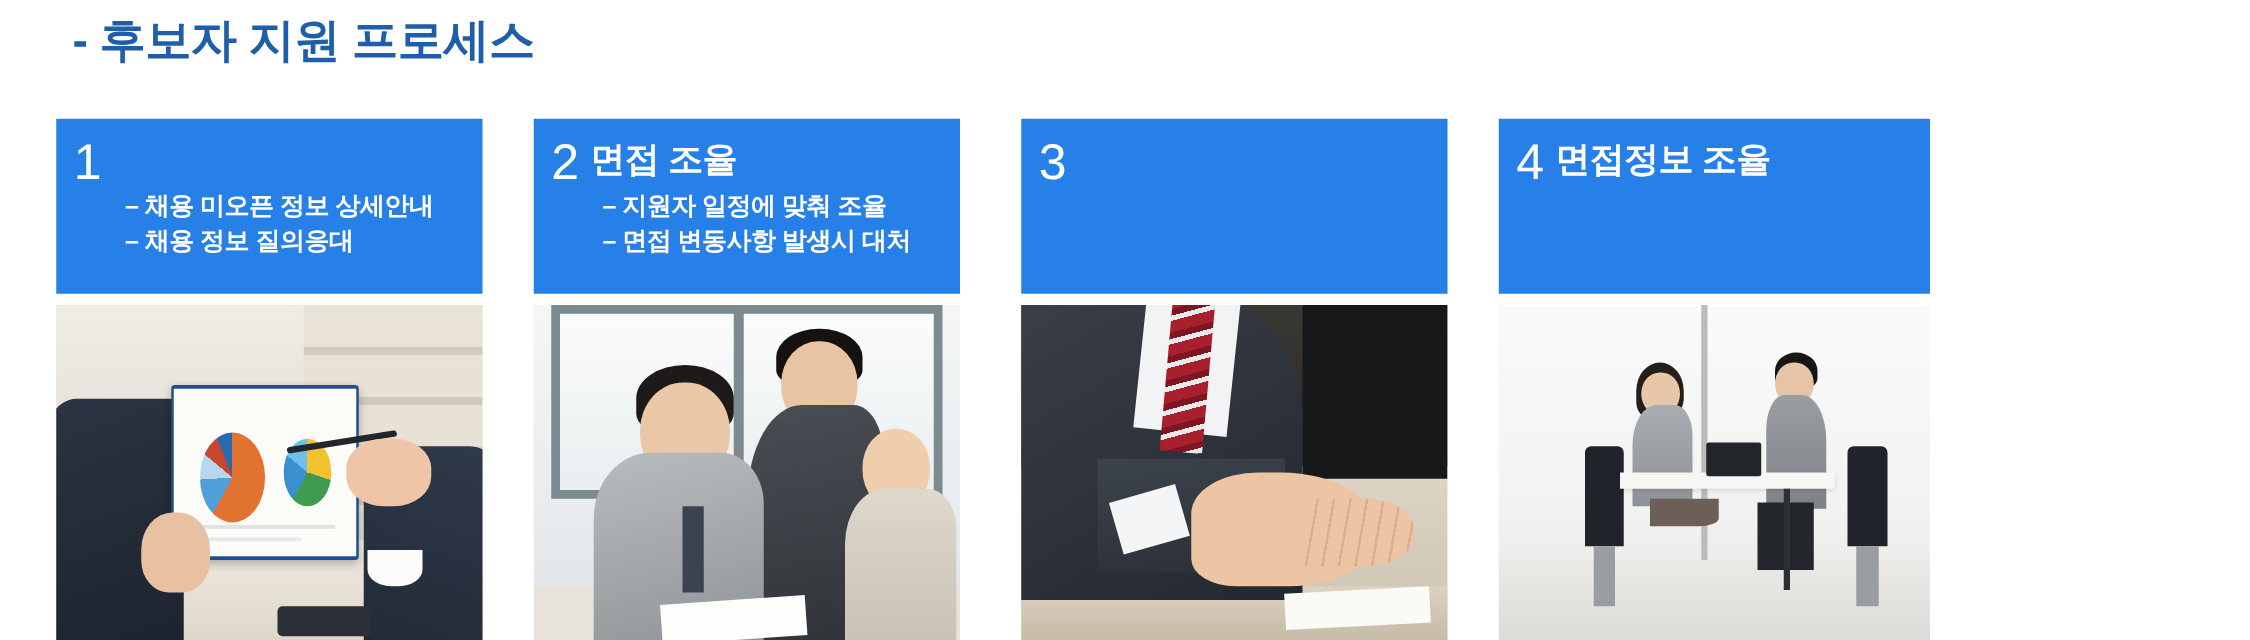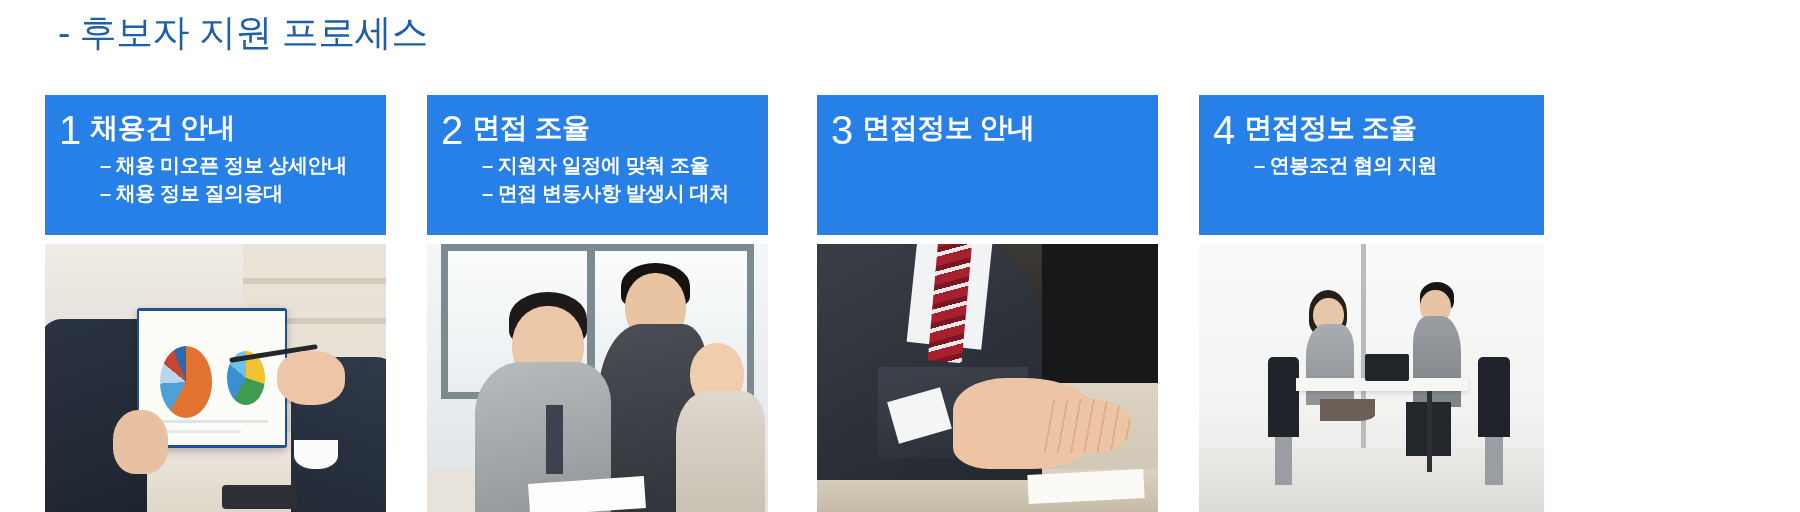--- a/index.html
+++ b/index.html
@@ -14,21 +14,21 @@
     font-family: "Liberation Sans", "DejaVu Sans", sans-serif;
     position: relative;
   }
 
   
   #page-title {
     position: absolute;
     left: 58px;
     top: 8px;
     font-size: 37px;
-    font-weight: normal;
+    font-weight: bold;
     color: #1f5fa9;
     letter-spacing: -0.5px;
     white-space: nowrap;
   }
 
   
   #cards-row {
     position: absolute;
     left: 0;
     top: 95px;
@@ -203,21 +203,20 @@
 <body>
 
 <div id="page-title">- 후보자 지원 프로세스</div>
 
 <div id="cards-row">
 
   <div class="process-card c0">
     <div class="card-header">
       <div class="header-top">
         <span class="step-number">1</span>
-        <span class="card-title">채용건 안내</span>
       </div>
       <ul class="bullet-list">
         <li><span class="bullet-dash">–</span><span>채용 미오픈 정보 상세안내</span></li>
         <li><span class="bullet-dash">–</span><span>채용 정보 질의응대</span></li>
       </ul>
     </div>
     <div class="card-photo">
       <div class="ph-layer p1-bg"></div>
       <div class="ph-layer p1-shelf"></div>
       <div class="ph-layer p1-table"></div>
@@ -266,21 +265,20 @@
       <div class="ph-layer p2-m1body"></div>
       <div class="ph-layer p2-m1tie"></div>
       <div class="ph-layer p2-doc"></div>
     </div>
   </div>
 
   <div class="process-card c2">
     <div class="card-header">
       <div class="header-top">
         <span class="step-number">3</span>
-        <span class="card-title">면접정보 안내</span>
       </div>
     </div>
     <div class="card-photo">
       <div class="ph-layer p3-bg"></div>
       <div class="ph-layer p3-dark"></div>
       <div class="ph-layer p3-desk"></div>
       <div class="ph-layer p3-suit"></div>
       <div class="ph-layer p3-shirt"></div>
       <div class="ph-layer p3-tie"></div>
       <div class="ph-layer p3-arm"></div>
@@ -291,21 +289,20 @@
     </div>
   </div>
 
   <div class="process-card c3">
     <div class="card-header">
       <div class="header-top">
         <span class="step-number">4</span>
         <span class="card-title">면접정보 조율</span>
       </div>
       <ul class="bullet-list">
-        <li><span class="bullet-dash">–</span><span>연봉조건 협의 지원</span></li>
       </ul>
     </div>
     <div class="card-photo">
       <div class="ph-layer p4-bg"></div>
       <div class="ph-layer p4-post"></div>
       <div class="ph-layer p4-floor"></div>
       <div class="ph-layer p4-chairL"></div>
       <div class="ph-layer p4-chairLl"></div>
       <div class="ph-layer p4-chairR"></div>
       <div class="ph-layer p4-chairRl"></div>

